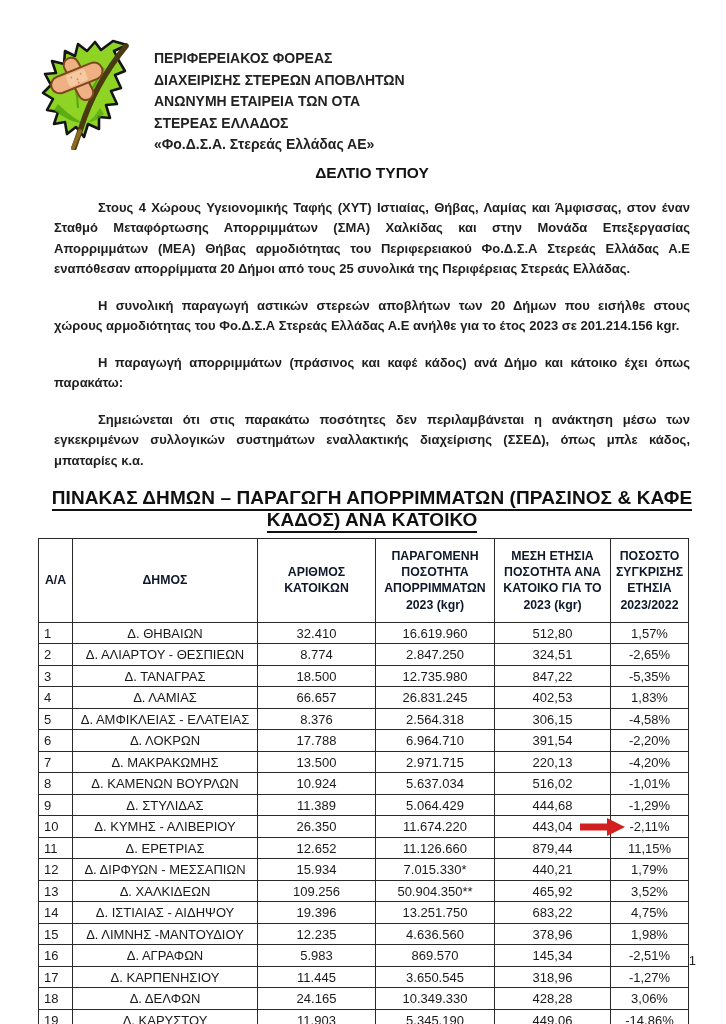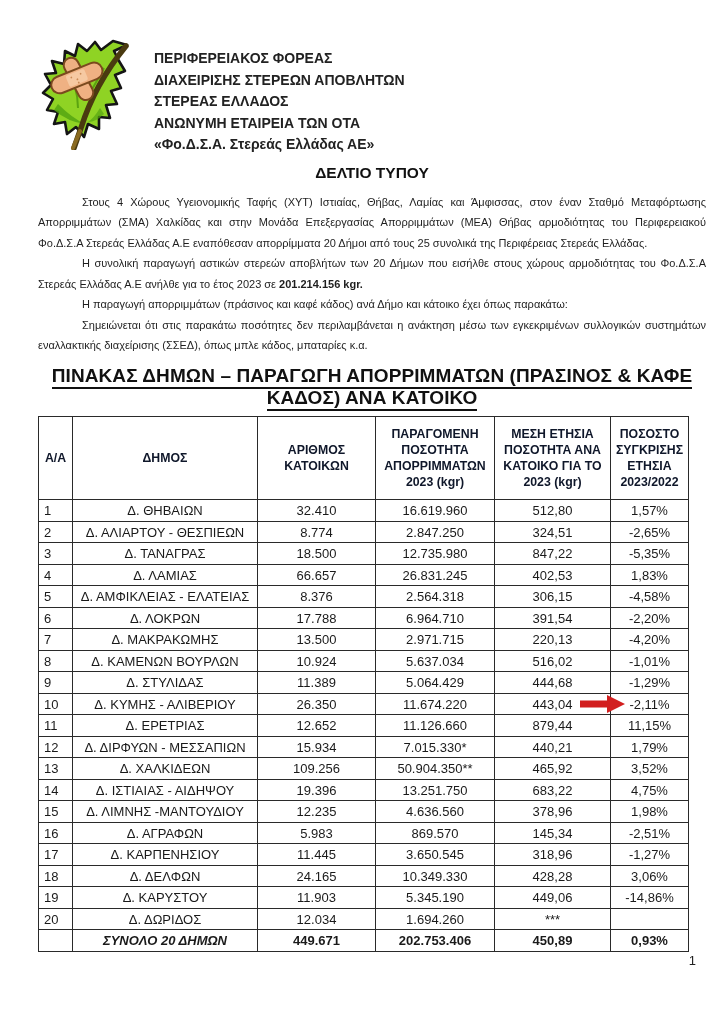--- a/index.html
+++ b/index.html
@@ -11,21 +11,21 @@
   .page{position:relative;width:726px;height:1024px;box-sizing:border-box;padding:38px 20px 0 38px;}
 
   
   .org-header{display:flex;align-items:flex-start;gap:16px;margin-bottom:6px;}
   .logo{width:100px;height:112px;flex:0 0 auto;}
   .logo svg{width:100px;height:112px;display:block;}
   .org-lines{font-weight:bold;font-size:14px;line-height:21.5px;padding-top:10px;color:#222;}
 
   
   .doc-title{text-align:center;font-weight:bold;font-size:15.5px;margin:8px 0 10px 0;color:#111;}
-  .para{margin:0;text-align:justify;text-indent:44px;font-size:11px;line-height:20.5px;color:#1e1e1e;}
+  .para{margin:16px;text-align:justify;text-indent:44px;font-size:13px;line-height:20.5px;color:#1e1e1e;font-weight:bold;}
 
   
   .table-title{text-align:center;font-weight:bold;font-size:19px;margin:9px 0 7px 0;color:#111;}
   .table-title span{border-bottom:2px solid #111;padding-bottom:1px;letter-spacing:.1px;}
   table.muni{width:650px;border-collapse:collapse;table-layout:fixed;}
   table.muni th,table.muni td{border:1.4px solid #2a2a2a;overflow:visible;}
   table.muni th{font-size:12.3px;font-weight:bold;line-height:1.32;text-align:center;vertical-align:middle;padding:9px 3px;color:#0f172a;}
   table.muni td{font-size:13px;padding:2px 5px;height:16.5px;vertical-align:middle;color:#1a1a1a;}
   td.aa{text-align:left;padding-left:8px;}
   td.name{text-align:center;padding-left:8px;}
@@ -68,22 +68,22 @@
             <circle cx="39" cy="41" r="0.9" fill="#c98a55"></circle>
             <circle cx="44" cy="37" r="0.9" fill="#c98a55"></circle>
             <circle cx="39" cy="44.5" r="0.9" fill="#c98a55"></circle>
           </g>
         </g>
       </svg>
     </div>
     <div class="org-lines">
       <div>ΠΕΡΙΦΕΡΕΙΑΚΟΣ ΦΟΡΕΑΣ</div>
       <div>ΔΙΑΧΕΙΡΙΣΗΣ ΣΤΕΡΕΩΝ ΑΠΟΒΛΗΤΩΝ</div>
+      <div>ΑΝΩΝΥΜΗ ΕΤΑΙΡΕΙΑ ΤΩΝ ΟΤΑ</div>
       <div>ΣΤΕΡΕΑΣ ΕΛΛΑΔΟΣ</div>
-      <div>ΑΝΩΝΥΜΗ ΕΤΑΙΡΕΙΑ ΤΩΝ ΟΤΑ</div>
       <div>«Φο.Δ.Σ.Α. Στερεάς Ελλάδας ΑΕ»</div>
     </div>
   </div>
 
   <div class="doc-title">ΔΕΛΤΙΟ ΤΥΠΟΥ</div>
 
   <p class="para">Στους 4 Χώρους Υγειονομικής Ταφής (ΧΥΤ) Ιστιαίας, Θήβας, Λαμίας και Άμφισσας, στον έναν Σταθμό Μεταφόρτωσης Απορριμμάτων (ΣΜΑ) Χαλκίδας και στην Μονάδα Επεξεργασίας Απορριμμάτων (ΜΕΑ) Θήβας αρμοδιότητας του Περιφερειακού Φο.Δ.Σ.Α Στερεάς Ελλάδας Α.Ε εναπόθεσαν απορρίμματα 20 Δήμοι από τους 25 συνολικά της Περιφέρειας Στερεάς Ελλάδας.</p>
   <p class="para"><span>Η συνολική παραγωγή αστικών στερεών αποβλήτων των 20 Δήμων που εισήλθε στους χώρους αρμοδιότητας του Φο.Δ.Σ.Α Στερεάς Ελλάδας Α.Ε ανήλθε για το έτος 2023 σε </span><strong>201.214.156 kgr.</strong></p>
   <p class="para">Η παραγωγή απορριμμάτων (πράσινος και καφέ κάδος) ανά Δήμο και κάτοικο έχει όπως παρακάτω:</p>
   <p class="para">Σημειώνεται ότι στις παρακάτω ποσότητες δεν περιλαμβάνεται η ανάκτηση μέσω των εγκεκριμένων συλλογικών συστημάτων εναλλακτικής διαχείρισης (ΣΣΕΔ), όπως μπλε κάδος, μπαταρίες κ.α.</p>

